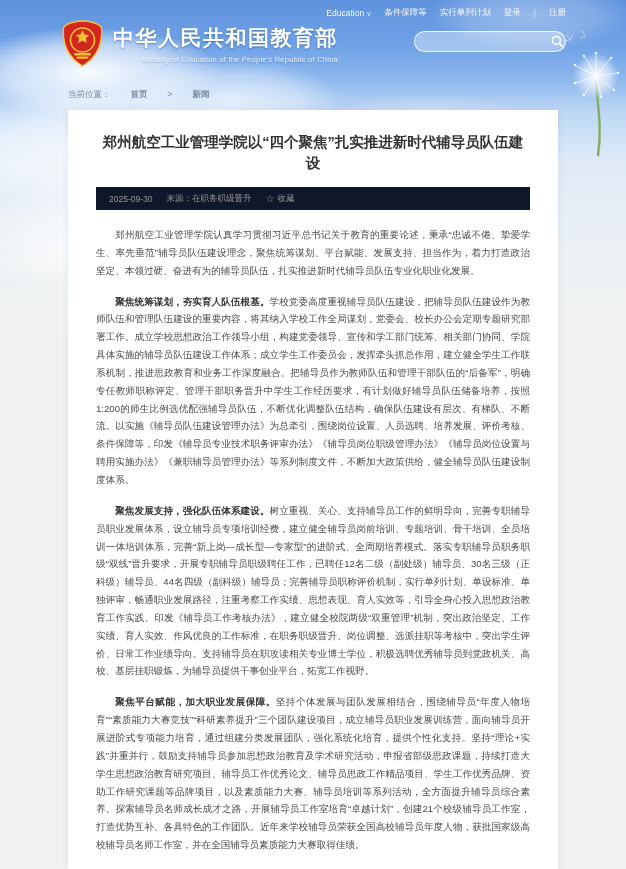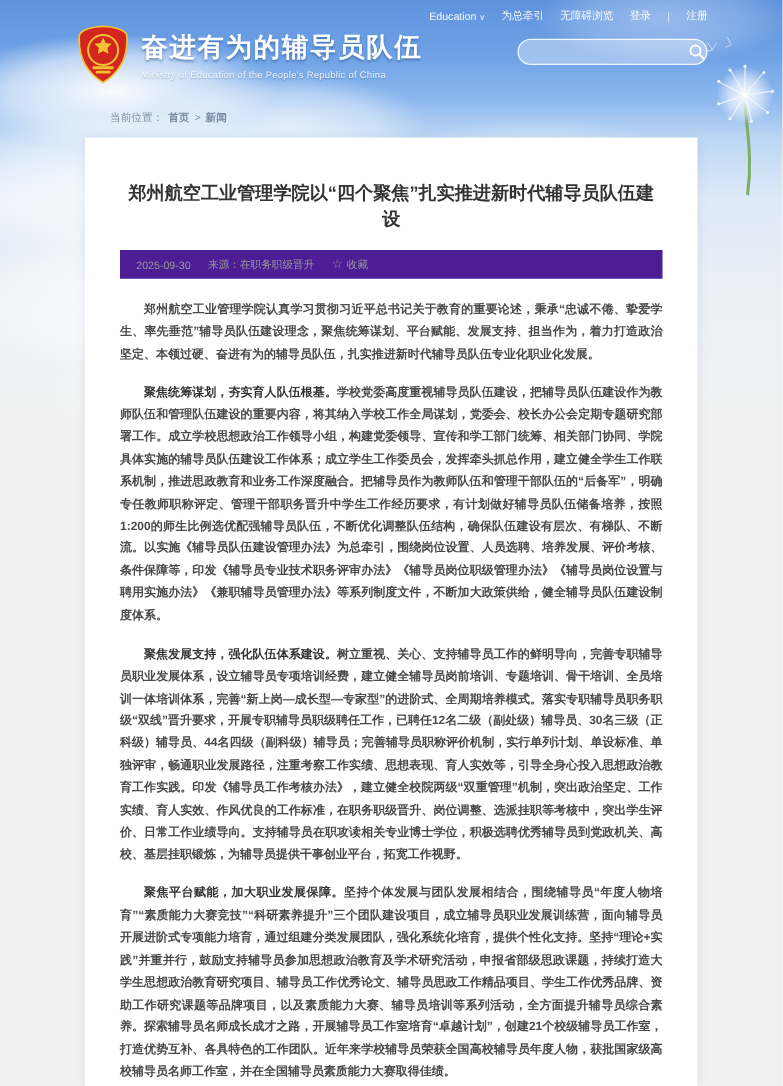--- a/index.html
+++ b/index.html
@@ -36,63 +36,63 @@
 
   .logo-wrap { position:absolute; left:62px; top:20px; display:flex; align-items:center; gap:10px; z-index:5; }
   .emblem { width:41px; height:47px; flex:0 0 auto; }
   .site-names { display:flex; flex-direction:column; }
   .site-title {
     font-size:21px; font-weight:bold; color:#ffffff; letter-spacing:1.5px;
     text-shadow:0 1px 2px rgba(23,62,128,.45);
   }
   .site-sub {
     margin-top:3px; font-size:7.6px; color:rgba(255,255,255,.88);
-    text-shadow:0 1px 1px rgba(23,62,128,.35); letter-spacing:.2px;
+    text-shadow:0 1px 1px rgba(23,62,128,.35); letter-spacing:.2px;text-align:right;
   }
 
   .search-pill {
     position:absolute; right:60px; top:31px; width:152px; height:21px;
     border:1px solid rgba(255,255,255,.85); border-radius:11px;
     background:rgba(255,255,255,.35); display:flex; align-items:center; z-index:5;
   }
   .search-pill input {
     flex:1; border:none; outline:none; background:transparent;
     padding:0 6px 0 12px; font-size:9px; color:#fff; height:100%;
   }
   .search-btn { width:22px; height:100%; display:flex; align-items:center; justify-content:center; cursor:pointer; }
 
   .dandelion { position:absolute; right:-4px; top:28px; width:78px; height:130px; z-index:4; pointer-events:none; }
 
   
   .breadcrumb {
     position:absolute; left:68px; top:89px; z-index:5;
-    font-size:8.5px; color:#7c8aa0; display:flex; gap:4px; align-items:flex-start;margin-left:20px;
+    font-size:8.5px; color:#7c8aa0; display:flex; gap:20px; align-items:flex-start;
   }
   .breadcrumb a { color:#7c8aa0; text-decoration:none; cursor:pointer;font-weight:bold; }
 
   
   .card {
     position:absolute; left:68px; top:110px; width:490px; height:759px;
     background:#ffffff; box-shadow:0 0 7px rgba(80,100,140,.12);
-    padding:31px 28px 0 28px; overflow:hidden;
+    padding:18px 28px 0 28px; overflow:hidden;
   }
   .art-title {
     text-align:center; font-size:14.5px; font-weight:bold; color:#333;
     line-height:1.45; margin:4px 0 13px 0;
   }
   .meta-bar {
-    background:#4c1d95; height:23px; display:flex; align-items:center;
+    background:#0f172a; height:23px; display:flex; align-items:center;
     gap:14px; padding:0 13px; font-size:8.5px; color:#999; margin-bottom:16px;
   }
   .meta-bar .fav { display:flex; align-items:center; gap:3px; cursor:pointer; color:#999; }
   .meta-bar .star { font-size:10px; line-height:1; }
 
   .body-text p {
     font-size:9.6px; line-height:1.86; color:#4a4a4a;
-    text-align:justify; text-indent:2em; margin-bottom:13px;font-weight:bold;
+    text-align:justify; text-indent:2em; margin-bottom:13px;
   }
   .body-text p b { color:#333; }
 </style>
 </head>
 <body>
 
 <div class="cloud c1"></div>
 <div class="cloud c2"></div>
 <div class="cloud c3"></div>
 <div class="cloud c4"></div>
@@ -133,37 +133,37 @@
       <circle cx="32" cy="28" r="1.3"></circle>
   </g>
   <g stroke="#ffffff" stroke-width=".7" opacity=".65">
     <path d="M14 6 l4 6 M18 12 l-6 1 M18 12 l3 -6"></path>
     <path d="M30 2 l3 6 M33 8 l-5 2"></path>
   </g>
 </svg>
 
 <div class="topnav">
   <span class="item"><span>Education</span><span class="chev">∨</span></span>
-  <span class="item">为总牵引</span>
-  <span class="item">无障碍浏览</span>
+  <span class="item">条件保障等</span>
+  <span class="item">实行单列计划</span>
   <span class="item">登录</span>
   <span class="pipe">|</span>
   <span class="item">注册</span>
 </div>
 
 <div class="logo-wrap">
   <svg class="emblem" viewBox="0 0 41 47">
     <path d="M20.5 1 C 29 1, 38 4, 39.5 8 C 40.5 22, 37 36, 20.5 46 C 4 36, 0.5 22, 1.5 8 C 3 4, 12 1, 20.5 1 Z" fill="#d3261e" stroke="#f2c235" stroke-width="1.4"></path>
     <circle cx="20.5" cy="20" r="12" fill="none" stroke="#f2c235" stroke-width="1.6"></circle>
     <path d="M20.5 10 l2.1 4.4 4.8 .6 -3.5 3.3 .9 4.7 -4.3 -2.3 -4.3 2.3 .9 -4.7 -3.5 -3.3 4.8 -.6 Z" fill="#f2c235"></path>
     <rect x="12" y="33" width="17" height="2.4" rx="1" fill="#f2c235"></rect>
     <rect x="14.5" y="36.6" width="12" height="2.2" rx="1" fill="#f2c235"></rect>
   </svg>
   <div class="site-names">
-    <div class="site-title">奋进有为的辅导员队伍</div>
+    <div class="site-title">中华人民共和国教育部</div>
     <div class="site-sub">Ministry of Education of the People's Republic of China</div>
   </div>
 </div>
 
 <div class="search-pill">
   <input type="text" placeholder="" style="">
   <span class="search-btn">
     <svg width="13" height="13" viewBox="0 0 13 13">
       <circle cx="5.4" cy="5.4" r="4" fill="none" stroke="#ffffff" stroke-width="1.5"></circle>
       <line x1="8.4" y1="8.4" x2="12" y2="12" stroke="#ffffff" stroke-width="1.5" stroke-linecap="round"></line>

